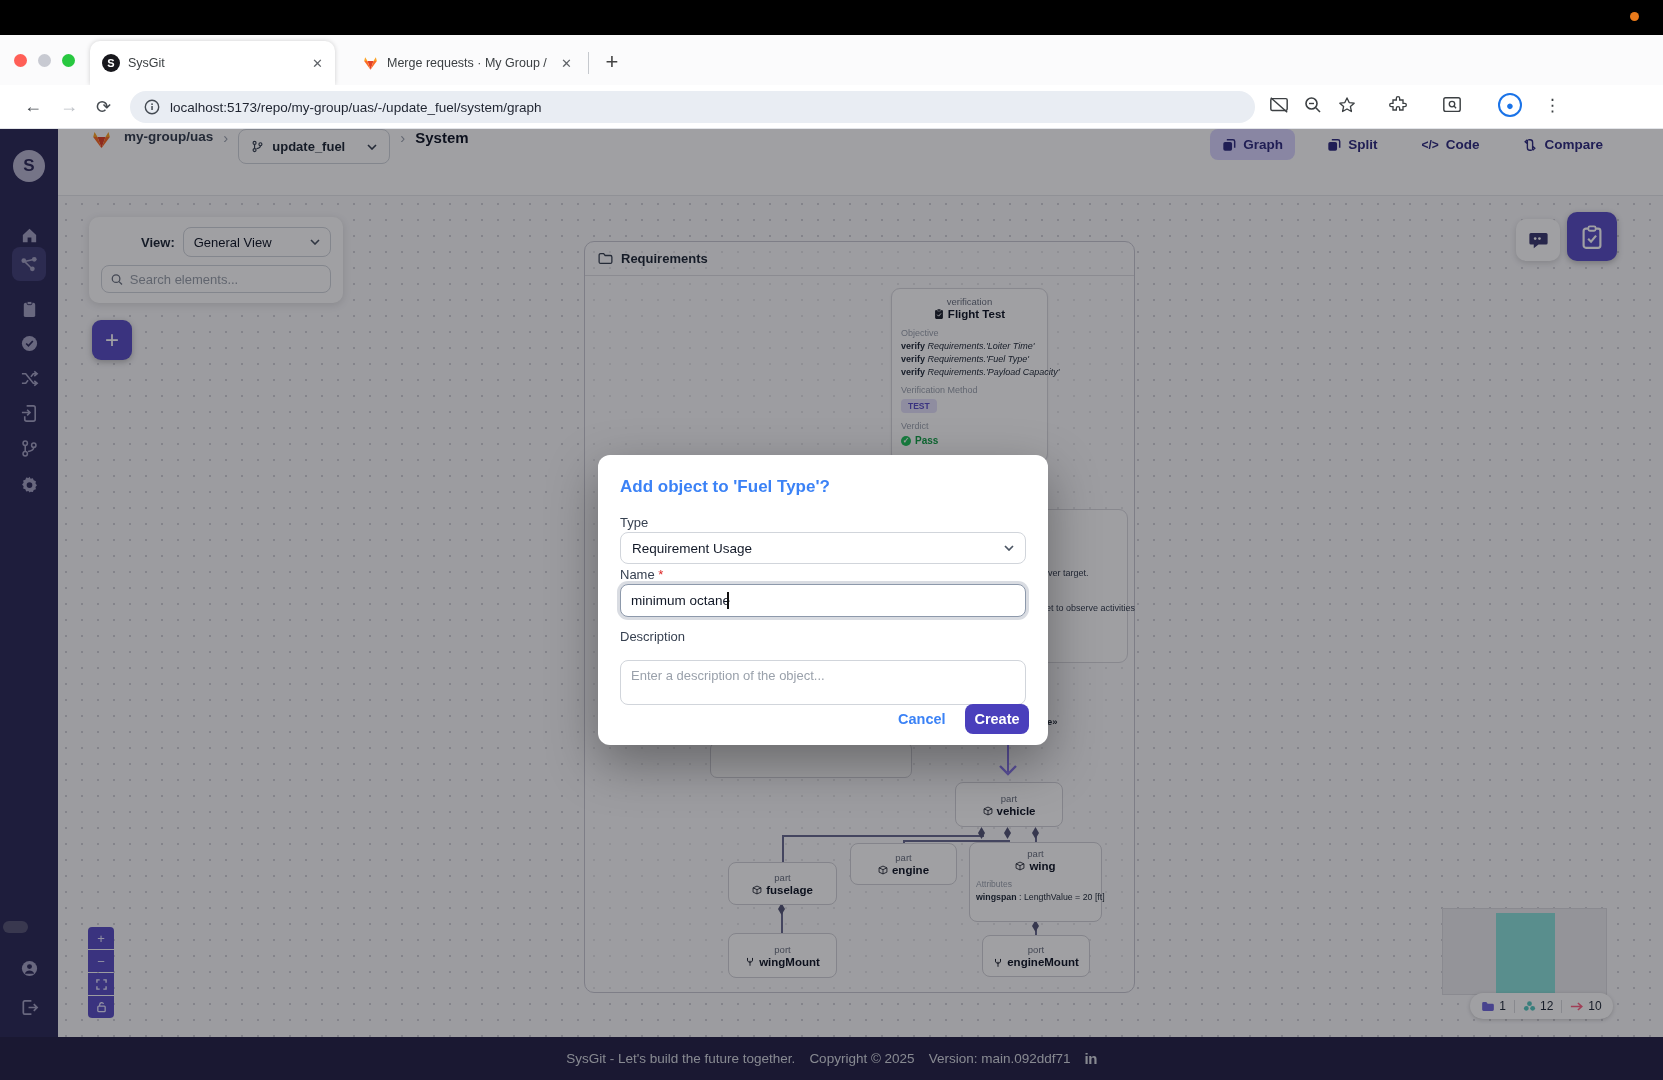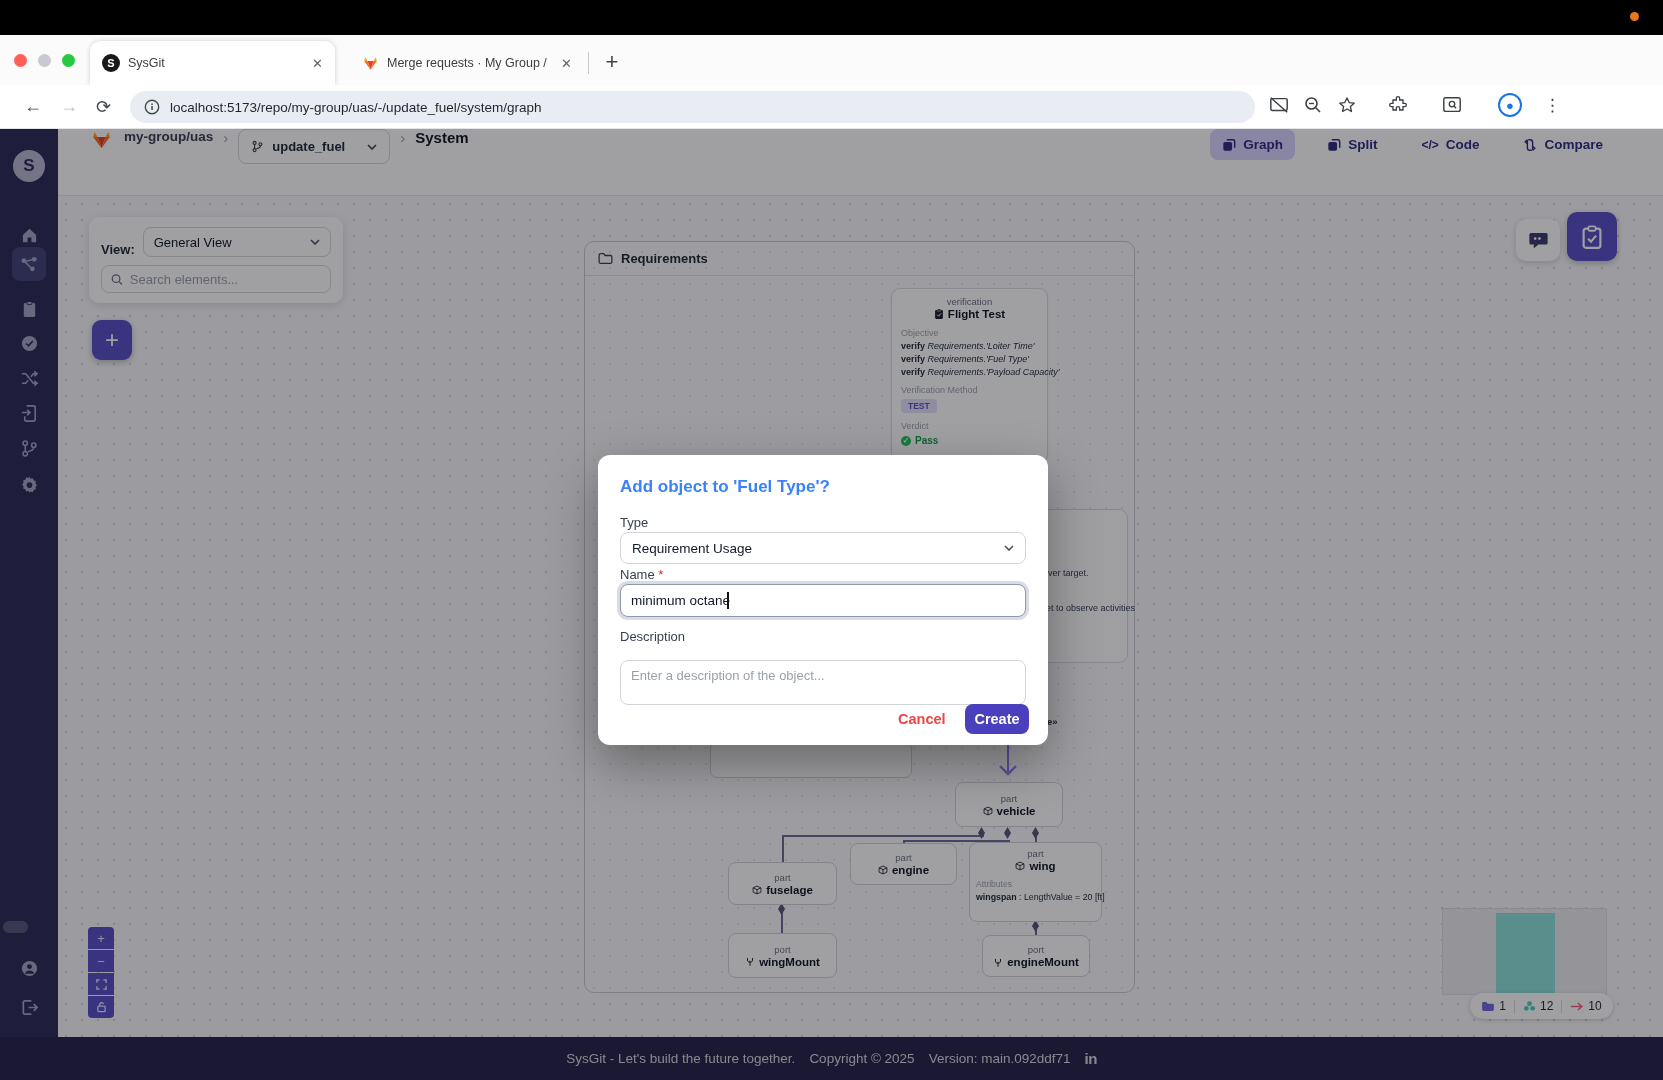--- a/index.html
+++ b/index.html
@@ -48,21 +48,21 @@
 
   
   #canvas { left:58px; top:196px; width:1605px; height:841px; background:#f8f8fa;
     background-image:radial-gradient(#d2d2d8 1.2px, transparent 1.3px); background-size:16px 16px; }
   #footer { left:0; top:1037px; width:1663px; height:43px; background:#272549; display:flex; align-items:center; justify-content:center; gap:14px; }
   .foot-txt { color:#d7dae2; font-size:13.5px; }
   #li-badge { color:#d7dae2; font-weight:bold; font-size:15px; letter-spacing:-0.5px; }
 
   #view-panel { left:89px; top:217px; width:254px; height:86px; background:#fff; border-radius:10px;
     box-shadow:0 2px 8px rgba(0,0,0,.12); padding:10px 12px; display:flex; flex-direction:column; gap:8px; }
-  .vp-row { display:flex; align-items:flex-end; gap:8px; }
+  .vp-row { display:flex; align-items:center; gap:8px;margin-left:40px; }
   #view-select { flex:1; border:1px solid #d1d5db; border-radius:8px; height:30px; display:flex; align-items:center;
     padding:0 10px; font-size:13px; color:#111827; justify-content:space-between; }
   #search-box { border:1px solid #d1d5db; border-radius:8px; height:30px; display:flex; align-items:center; padding:0 9px; gap:7px; }
   #search-box input { border:none; outline:none; font-size:13px; color:#374151; width:100%; font-family:inherit; background:transparent; }
   #search-box input::placeholder { color:#9aa1ab; }
   #add-el-btn { left:92px; top:320px; width:40px; height:40px; background:#5b50c5; border-radius:9px; color:#fff;
     font-size:24px; display:flex; align-items:center; justify-content:center; box-shadow:0 2px 6px rgba(0,0,0,.25); }
 
   #req-group { left:584px; top:241px; width:551px; height:752px; border:1px solid #c9c9d2; border-radius:10px; background:rgba(255,255,255,.45); }
   #req-group-header { display:flex; align-items:center; gap:8px; padding:9px 13px; border-bottom:1px solid #dddde3; }
@@ -123,21 +123,21 @@
   .m-req { color:#dc2626; }
   #type-select { position:absolute; left:22px; top:77px; width:406px; height:32px; border:1px solid #d1d5db; border-radius:8px;
     display:flex; align-items:center; justify-content:space-between; padding:0 11px; font-size:13.5px; color:#111827; }
   #name-wrap { position:absolute; left:22px; top:129px; width:406px; height:33px; }
   #name-input { width:100%; height:100%; border:1px solid #8d99ab; border-radius:8px; padding:0 10px; font-size:13.5px;
     color:#111827; font-family:inherit; outline:none; box-shadow:0 0 0 3px rgba(120,130,150,.28); background:#fff; }
   #caret { position:absolute; left:107px; top:8px; width:1.5px; height:17px; background:#111; }
   #desc-area { position:absolute; left:22px; top:205px; width:406px; height:45px; border:1px solid #d1d5db; border-radius:8px;
     padding:7px 10px; font-size:13px; font-family:inherit; color:#374151; resize:none; outline:none; }
   #desc-area::placeholder { color:#9aa1ab; }
-  #cancel-btn { position:absolute; left:300px; top:256px; font-size:14.5px; font-weight:700; color:#ef4444; background:none; border:none; font-family:inherit; }
+  #cancel-btn { position:absolute; left:300px; top:256px; font-size:14.5px; font-weight:700; color:#3b82f6; background:none; border:none; font-family:inherit; }
   #create-btn { position:absolute; left:367px; top:249px; width:64px; height:30px; background:#4a3fbc; color:#fff; border:none;
     border-radius:8px; font-size:14.5px; font-weight:700; font-family:inherit; }
   svg { display:block; }
 </style>
 </head>
 <body>
 
 <div id="sysbar" class="abs"></div>
 <div id="rec-dot" class="abs"></div>
 

